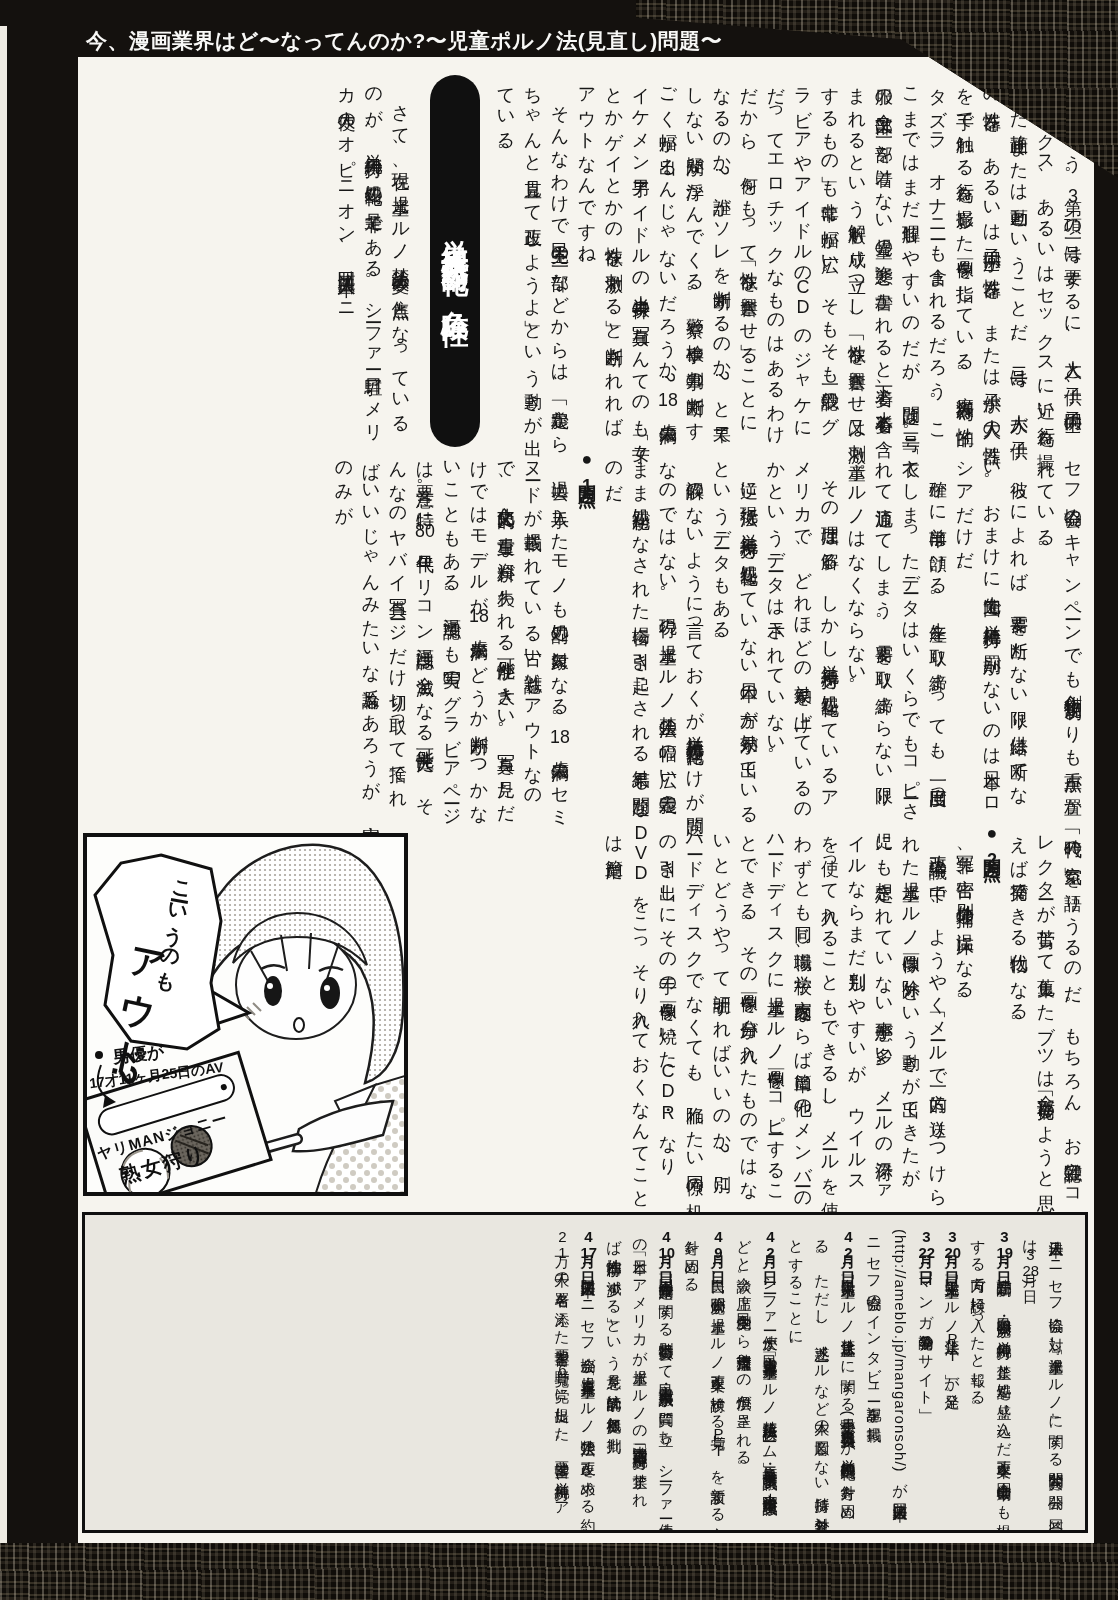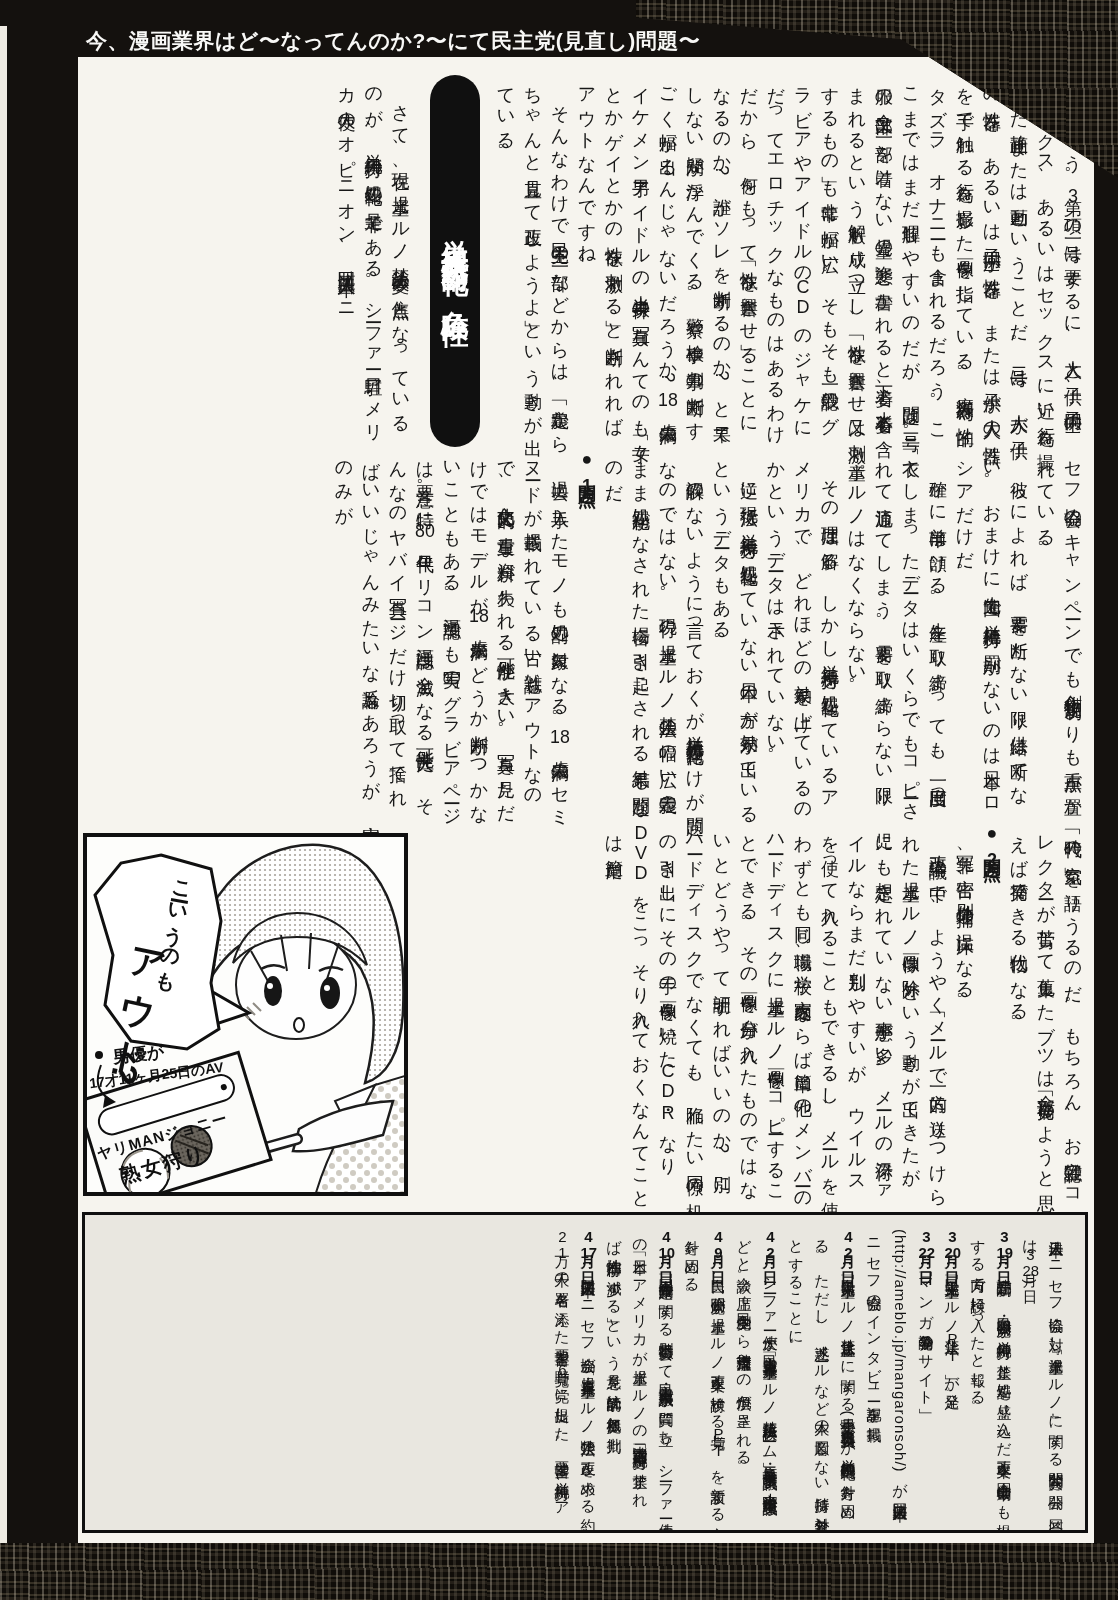--- a/index.html
+++ b/index.html
@@ -56,21 +56,21 @@
   #cover-title{left:12px;top:294px;font-size:15px;transform:rotate(-16deg);letter-spacing:1px;}
   #cover-subtitle{left:36px;top:318px;font-size:20px;transform:rotate(-16deg);letter-spacing:2px;}
 </style>
 </head>
 <body>
 
 <div id="corner-texture" class="texture"></div>
 <div id="bottom-texture" class="texture"></div>
 <div id="left-strip"></div>
 
-<div id="page-header">今、漫画業界はど〜なってんのか?〜にて民主党(見直し)問題〜</div>
+<div id="page-header">今、漫画業界はど〜なってんのか?〜児童ポルノ法(見直し)問題〜</div>
 
 <div id="sheet">
 
   <div id="band1" class="vband">
       <p class="para cont">いだろう。第<span class="tcy">3</span>項の一号は要するに、大人と子供、子供同士のセックス、あるいはセックスに近い行為を撮った静止画または動画ということだ。二号は、大人が子供の性器を、あるいは子供同士が性器を、または子供が大人の性器を手で触れる行為を撮影した画像を指している。痴漢行為や性的イタズラ、オナニーも含まれるだろう。ここまではまだ理解しやすいのだが、問題は三号。「衣服の全部又は一部を着けない児童の姿態」と書かれると下着姿、水着姿も含まれるという解釈も成り立つし、「性欲を興奮させ又は刺激するもの」も非常に幅が広い。そもそも一般誌のグラビアやアイドルの<span class="up">CD</span>のジャケにだってエロチックなものはあるわけだから、何をもって「性欲を興奮させ」ることになるのか? 誰がソレを判断するのか? と果てしない疑問が浮かんでくる。警察や検事や判事の判断ですごく幅が出るんじゃないだろうか? <span class="tcy">18</span>歳未満のイケメン男子アイドルの上半身裸の写真なんてのも「女子とかゲイとかの性欲を刺激する」と判断されればアウトなんですね。</p>
       <p class="para p">そんなわけで民主党の一部などからは、「定義からちゃんと見直して改正しようよ」という動きが出ている。</p>
       <div class="title-pill">単純所持処罰化の危険性</div>
       <p class="para p">さて、現在、児童ポルノ禁止法改変の焦点となっているのが、単純所持の処罰化の是非である。シーファー駐日アメリカ大使のオピニオン、財団法人日本ユニ</p>
     </div>
   <div id="band2" class="vband">

